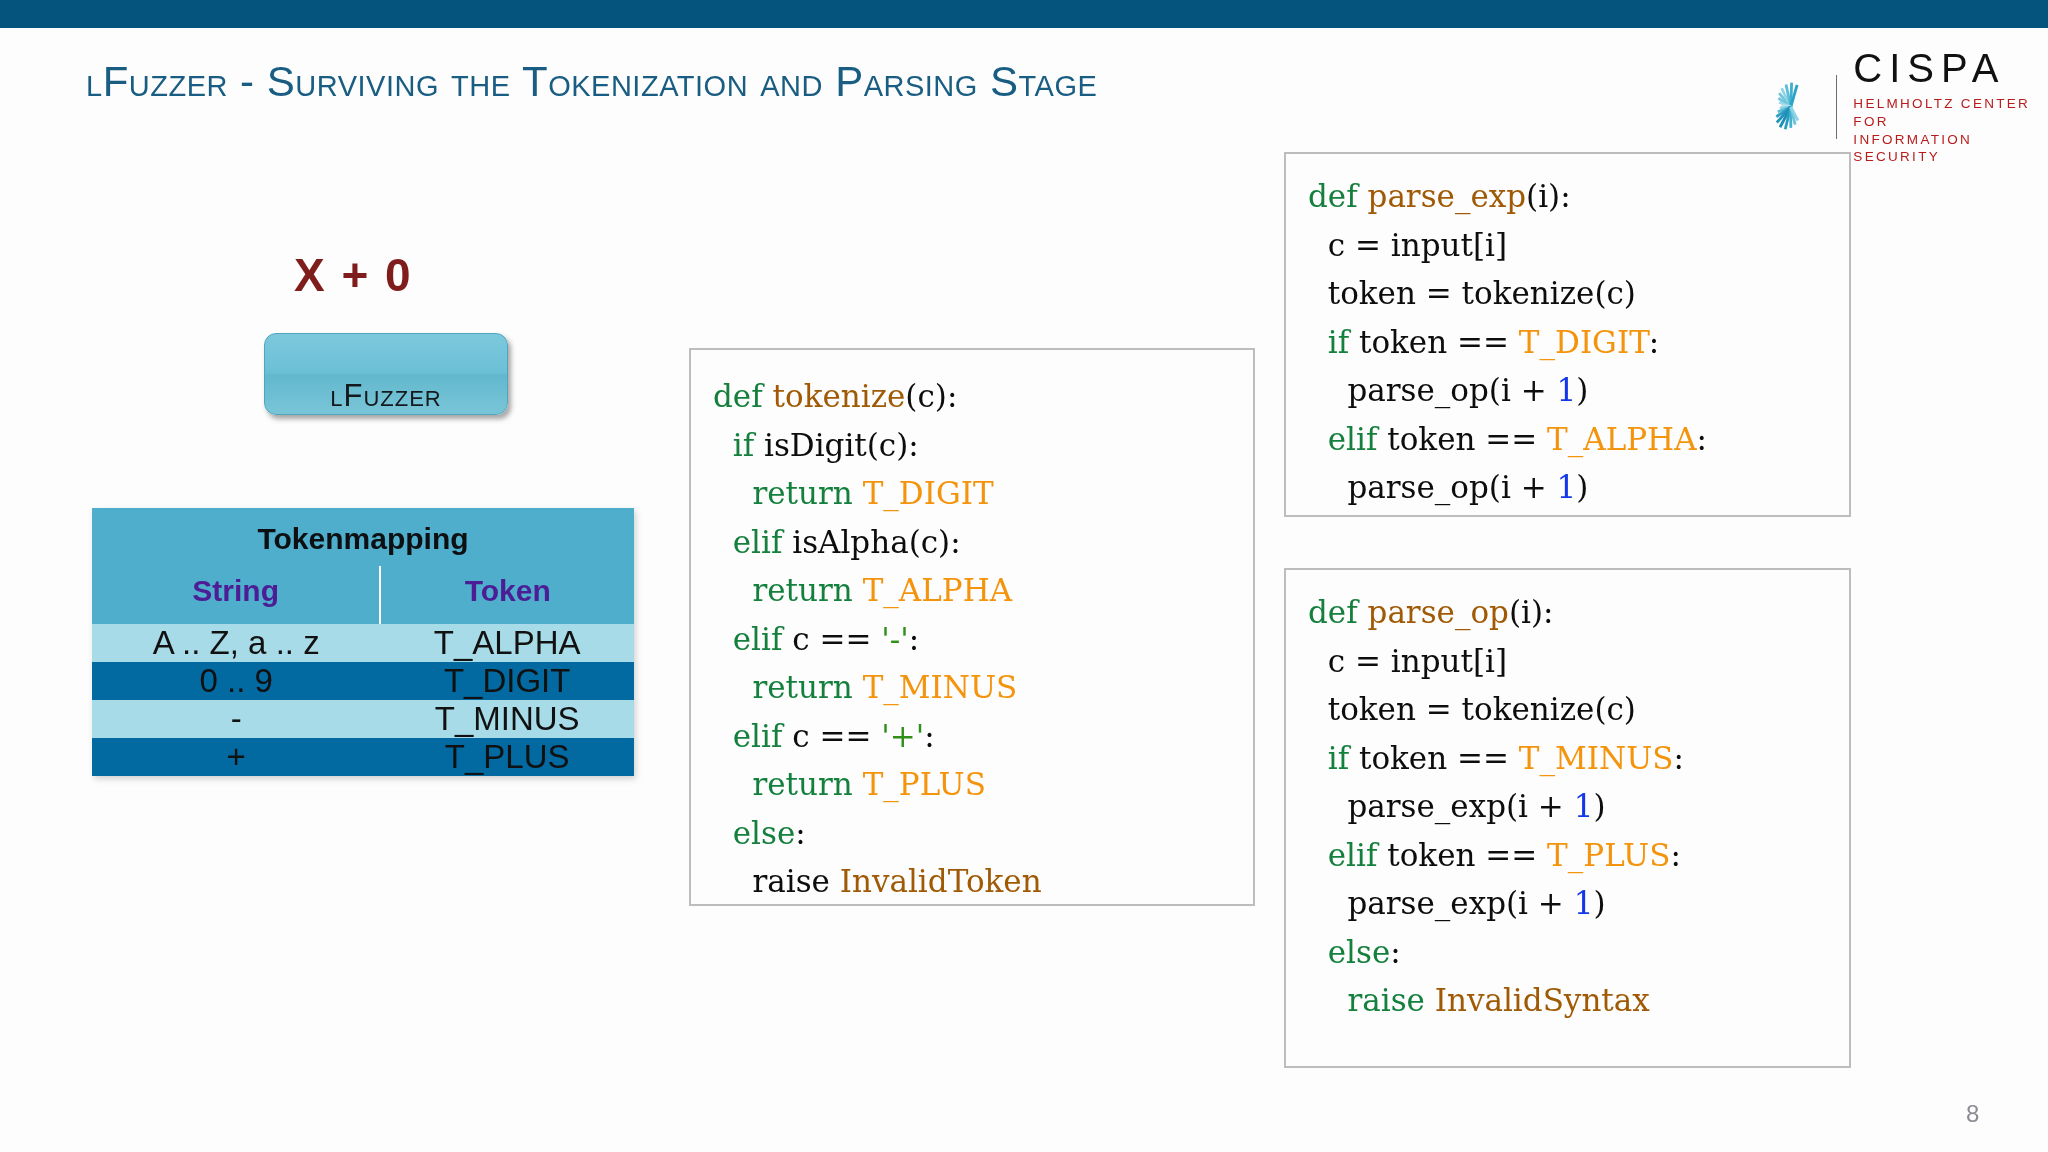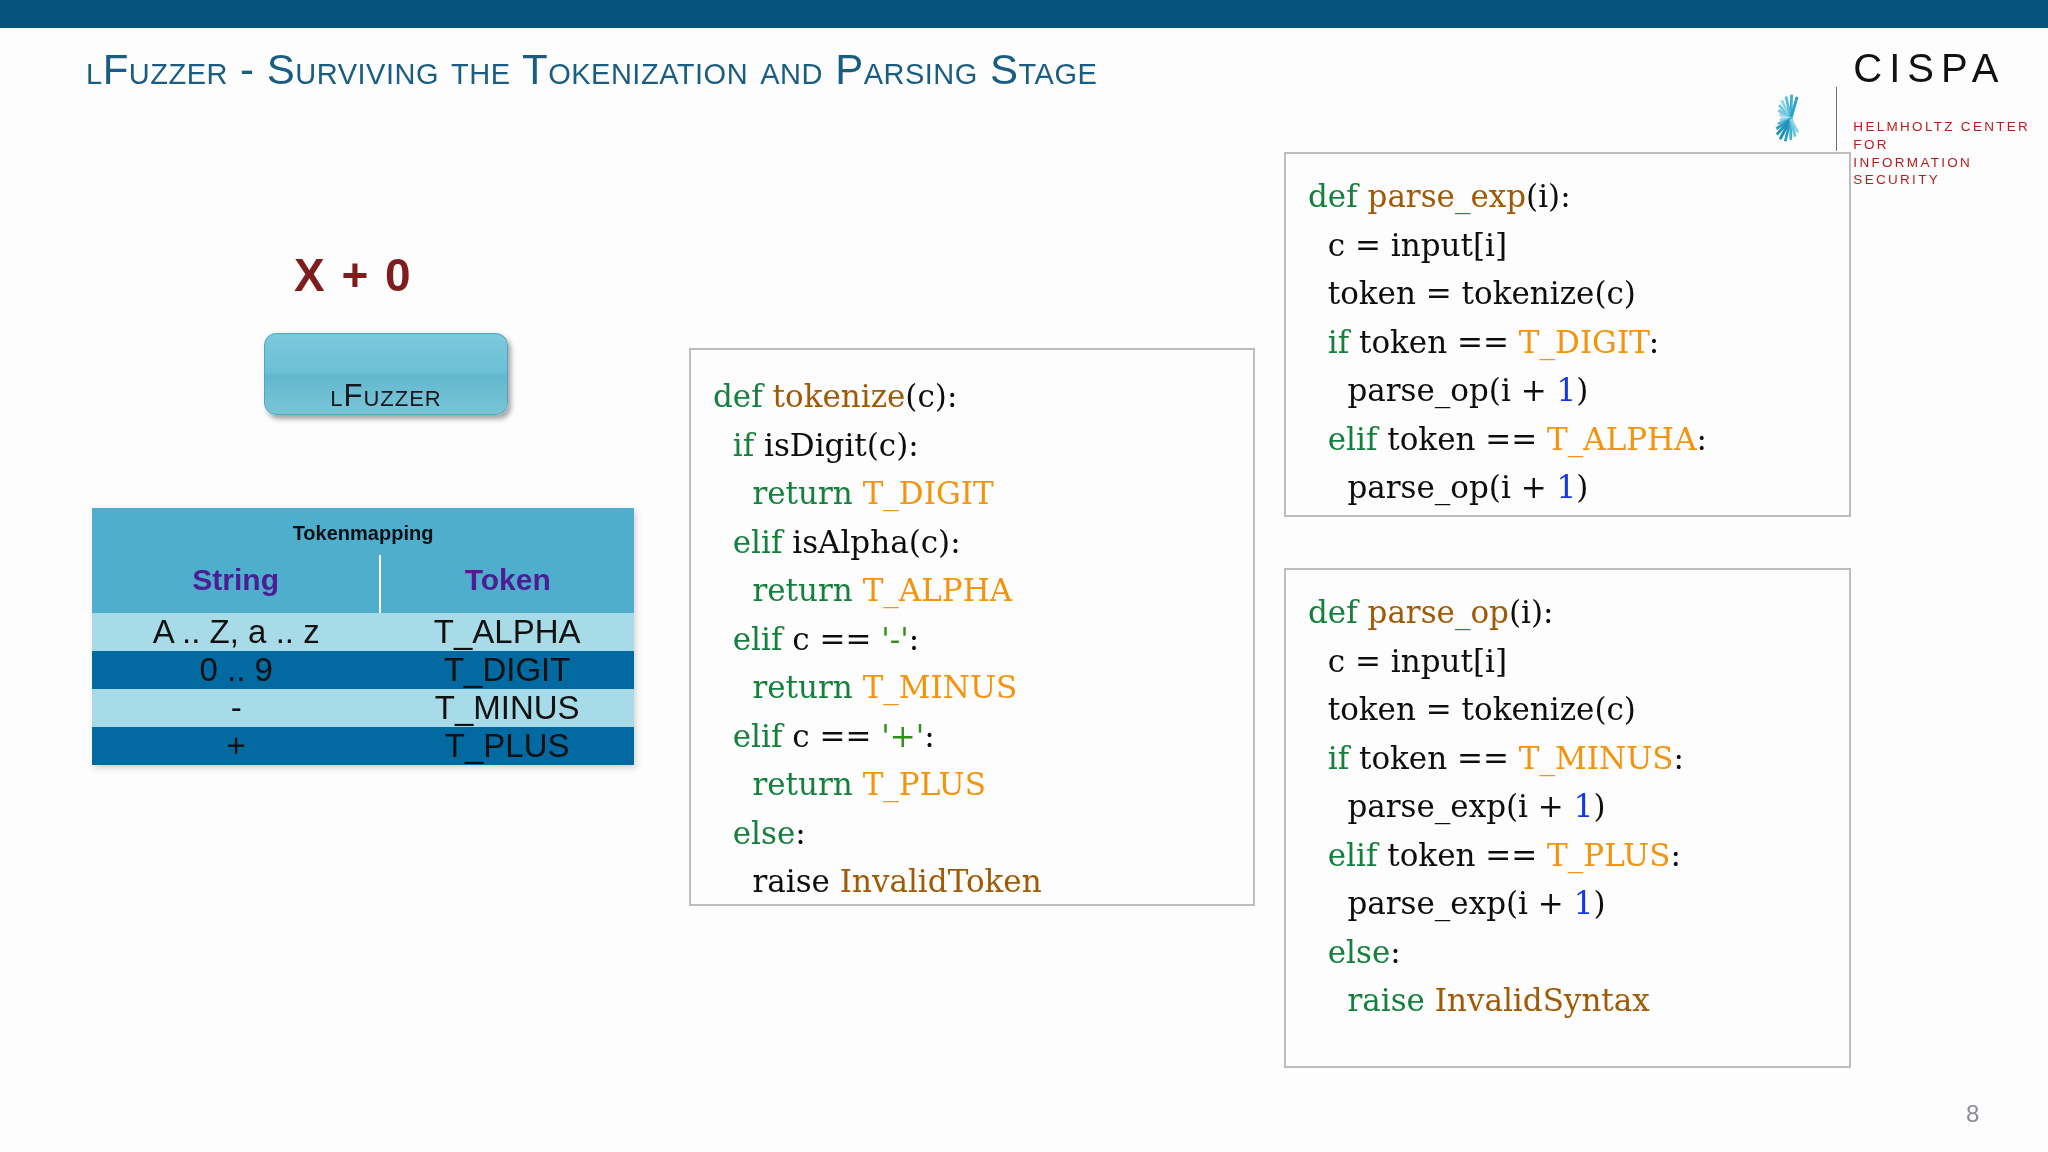--- a/index.html
+++ b/index.html
@@ -12,35 +12,35 @@
   #slide { position: relative; width: 2048px; height: 1152px; background: #fdfdfd; }
 
   
   .topbar {
     position: absolute; left: 0; top: 0; width: 2048px; height: 28px;
     background: #04547e;
   }
 
   
   .title {
-    position: absolute; left: 86px; top: 46px;
+    position: absolute; left: 86px; top: 58px;
     font-family: "Liberation Sans", sans-serif;
     font-size: 42px;
     font-weight: 400;
     letter-spacing: 0.5px;
     color: #1a5d82;
     font-variant: small-caps;
     white-space: nowrap;
   }
 
   
   .logo { position: absolute; left: 1756px; top: 48px; display: flex; align-items: center; }
   .logo-mark { width: 78px; height: 74px; }
   .logo-divider { width: 2px; height: 64px; background: #6e6e70; margin: 0 16px 0 10px; }
-  .logo-text { display: flex; flex-direction: column; justify-content: flex-end; gap: 23px; }
+  .logo-text { display: flex; flex-direction: column; justify-content: flex-end; }
   .logo-name {
     font-family: "Liberation Sans", sans-serif;
     font-size: 40px; font-weight: 400; color: #111114;
     letter-spacing: 7px; line-height: 1.0;
   }
   .logo-sub {
     font-family: "Liberation Sans", sans-serif;
     font-size: 13.5px; color: #b91c1c; letter-spacing: 2.3px;
     line-height: 1.32; margin-top: 7px;
   }
@@ -71,21 +71,21 @@
 
   
   .tokentable {
     position: absolute; left: 92px; top: 508px;
     width: 542px;
     border-collapse: collapse;
     box-shadow: 2px 3px 6px rgba(120,120,120,0.32);
   }
   .tokentable .th-title {
     background: #4eaecb; color: #0d0f12;
-    font-size: 20px; font-weight: bold; text-align: center;
+    font-size: 30px; font-weight: bold; text-align: center;
     padding: 14px 0 10px 0;
   }
   .tokentable .th-col {
     background: #4eaecb; color: #4c1d95;
     font-size: 30px; font-weight: bold; text-align: center;
     padding: 8px 0 16px 0;
   }
   .tokentable .th-col.left { border-right: 2px solid #ffffff; }
   .tokentable td {
     font-size: 33px; color: #111; text-align: center;

